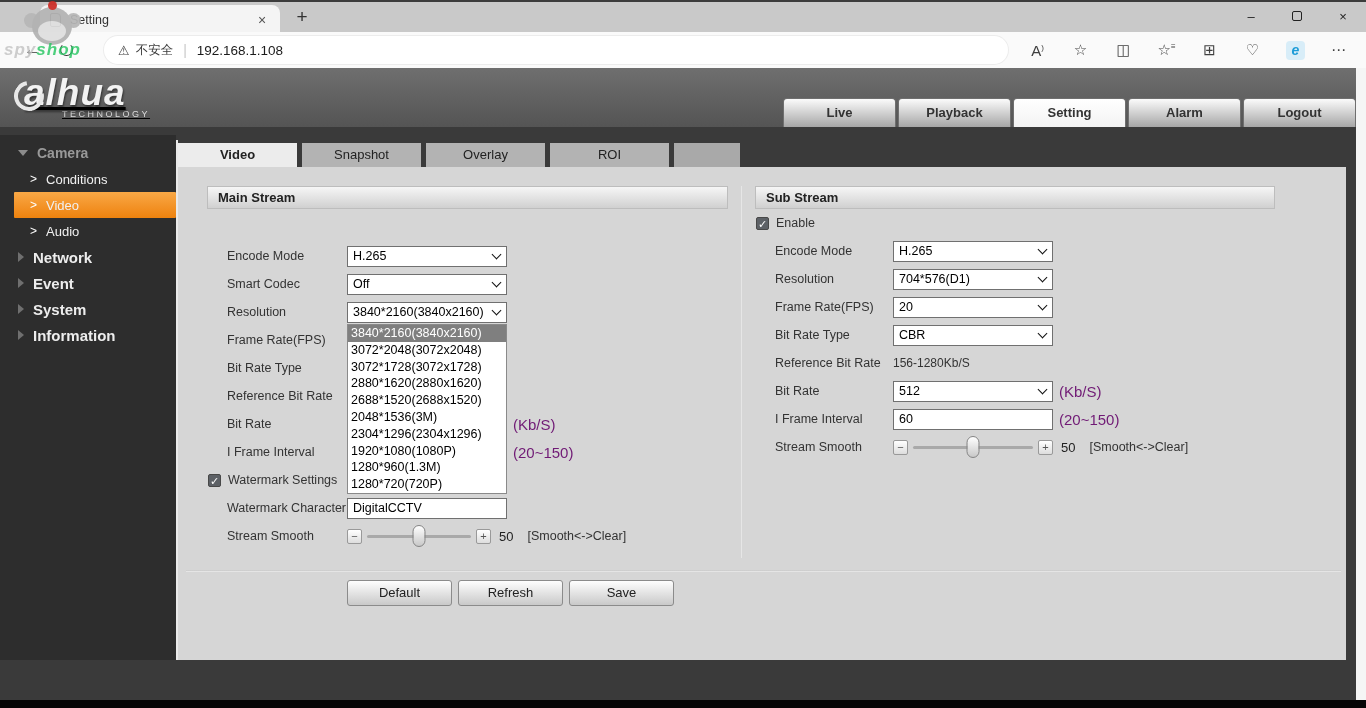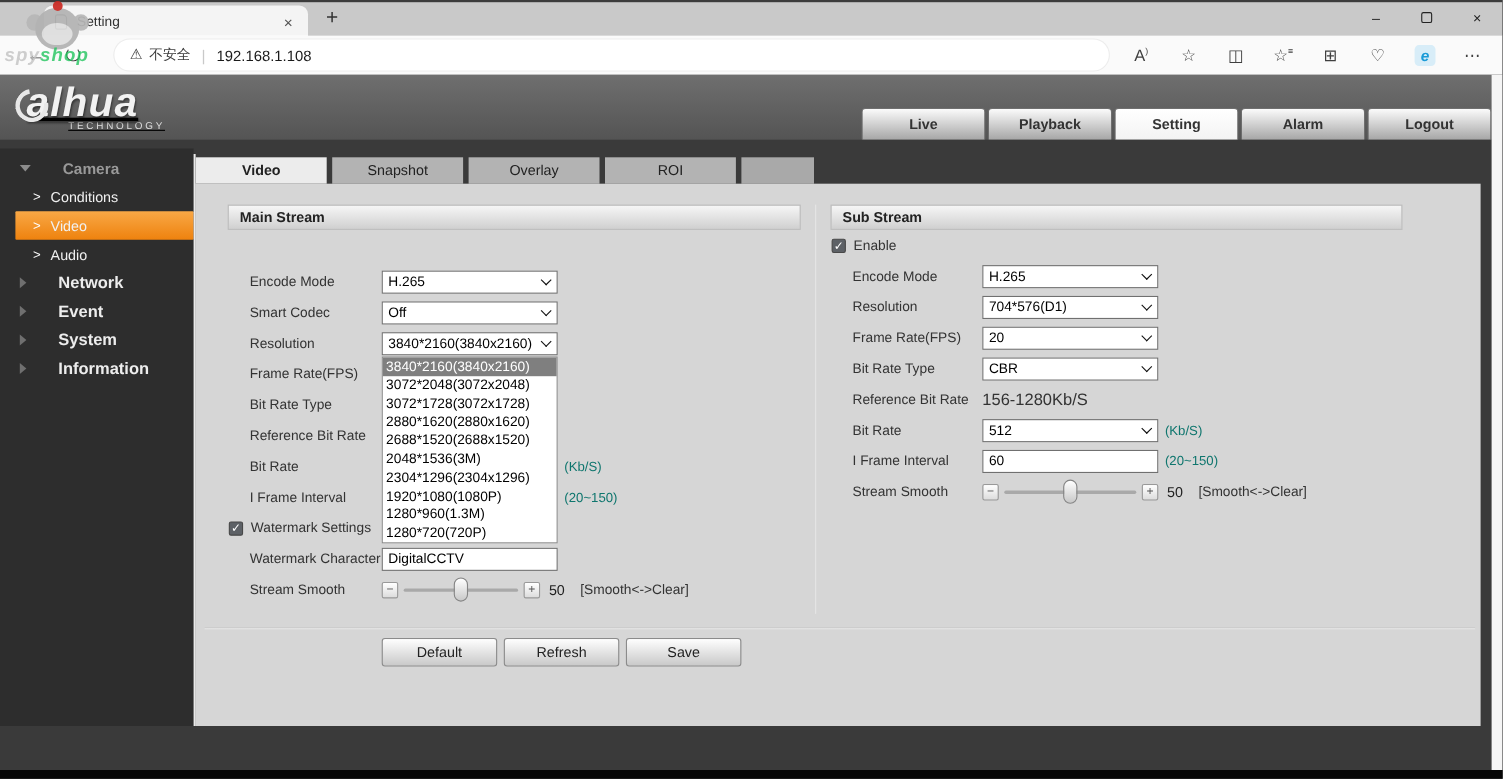--- a/index.html
+++ b/index.html
@@ -48,21 +48,21 @@
   .brand-arc { position:absolute; left:-2px; top:9px; width:30px; height:30px; border:4px solid #e8e8e8; border-radius:50%; border-top-color:transparent; transform:rotate(35deg); }
   .brand-sub { font-size:9px; letter-spacing:2.5px; color:#dcdcdc; margin:-5px 0 0 46px; }
   .nav-btns { position:absolute; right:10px; bottom:0; display:flex; gap:2px;margin-left:48px; }
   .nav-btn { width:113px; height:29px; line-height:28px; text-align:center; font-size:13px; font-weight:bold; color:#333; background:linear-gradient(#fbfbfb,#a6a6a6); border:1px solid #6f6f6f; border-bottom:none; border-radius:4px 4px 0 0; }
   .nav-btn.active { background:linear-gradient(#ffffff,#f3f3f3); }
 
   
   .sidebar { position:absolute; left:0; top:135px; width:176px; height:525px; background:#2d2d2d; padding-top:5px; }
   .side-edge { position:absolute; left:176px; top:140px; width:2px; height:520px; background:#e9e9e9; }
   .grp { display:flex; align-items:center; height:26px; padding-left:18px; gap:9px; }
-  .grp-label { color:#999; font-weight:bold; font-size:14px;margin-left:20px; }
+  .grp-label { color:#999; font-weight:bold; font-size:14px; }
   .grp-top .grp-label { color:#ededed; font-size:15px; }
   .tri-down { width:0; height:0; border-left:5px solid transparent; border-right:5px solid transparent; border-top:6px solid #8c8c8c; }
   .tri-right { width:0; height:0; border-top:5px solid transparent; border-bottom:5px solid transparent; border-left:6px solid #6f6f6f; }
   .sub-item { height:26px; display:flex; align-items:center; margin-left:14px; width:162px; padding-left:16px; gap:9px; color:#f0f0f0; font-size:13px; }
   .sub-item .gt { font-size:12px; color:#fff; }
   .sub-item.active { background:linear-gradient(#f9a846,#ee820e); border-radius:1px; }
 
   
   .tabstrip { position:absolute; left:178px; top:140px; width:562px; height:27px; background:#3a3a3a; display:flex; gap:5px; padding-top:3px; }
   .ctab { width:119px; height:24px; line-height:24px; text-align:center; font-size:13px; color:#222; background:#b3b3b3; }
@@ -74,22 +74,22 @@
   .panel-main { left:29px; }
   .panel-sub { left:577px; width:520px; }
   .panel-header { height:23px; background:linear-gradient(#f6f6f6,#d0d0d0); border:1px solid #bdbdbd; line-height:21px; padding-left:10px; font-weight:bold; font-size:13px; color:#222; }
   .rows-main { margin-top:33px; }
   .rows-sub { margin-top:0; }
   .row { display:flex; align-items:center; height:28px; font-size:12.5px; color:#333; }
   .lbl { width:120px; margin-left:20px; }
   .panel-sub .lbl { width:118px; }
   .select, .inputbox { width:160px; height:21px; background:#fff; border:1px solid #707070; display:flex; align-items:center; padding:0 5px; font-size:12.5px; color:#000; position:relative; white-space:nowrap; overflow:hidden; }
   .chev { position:absolute; right:6px; top:4px; width:7px; height:7px; border-right:1.7px solid #111; border-bottom:1.7px solid #111; transform:rotate(45deg); }
-  .suffix { margin-left:6px; font-size:12px; color:#0f766e; white-space:nowrap; }
-  .plainval { font-size:15px; color:#333; }
+  .suffix { margin-left:6px; font-size:15px; color:#701a75; white-space:nowrap; }
+  .plainval { font-size:12px; color:#333; }
   .checkrow { gap:7px; }
   .checkrow .cklbl { font-size:12.5px; color:#333; }
   .checkbox { width:13px; height:13px; margin-left:1px; background:#5d6166; border:1px solid #484848; border-radius:2px; color:#fff; font-size:11px; line-height:12px; text-align:center; }
 
   
   .slider { display:flex; align-items:center; }
   .sqbtn { width:15px; height:15px; border:1px solid #999; background:linear-gradient(#fff,#ddd); border-radius:2px; font-size:11px; line-height:12px; text-align:center; color:#555; }
   .track { position:relative; height:3px; background:#a9a9a9; margin:0 5px; border-radius:2px; }
   .track-main { width:104px; } .track-sub { width:120px; }
   .handle { position:absolute; left:50%; top:50%; transform:translate(-50%,-50%); width:13px; height:22px; background:linear-gradient(#fff,#c8c8c8); border:1px solid #858585; border-radius:7px; }

